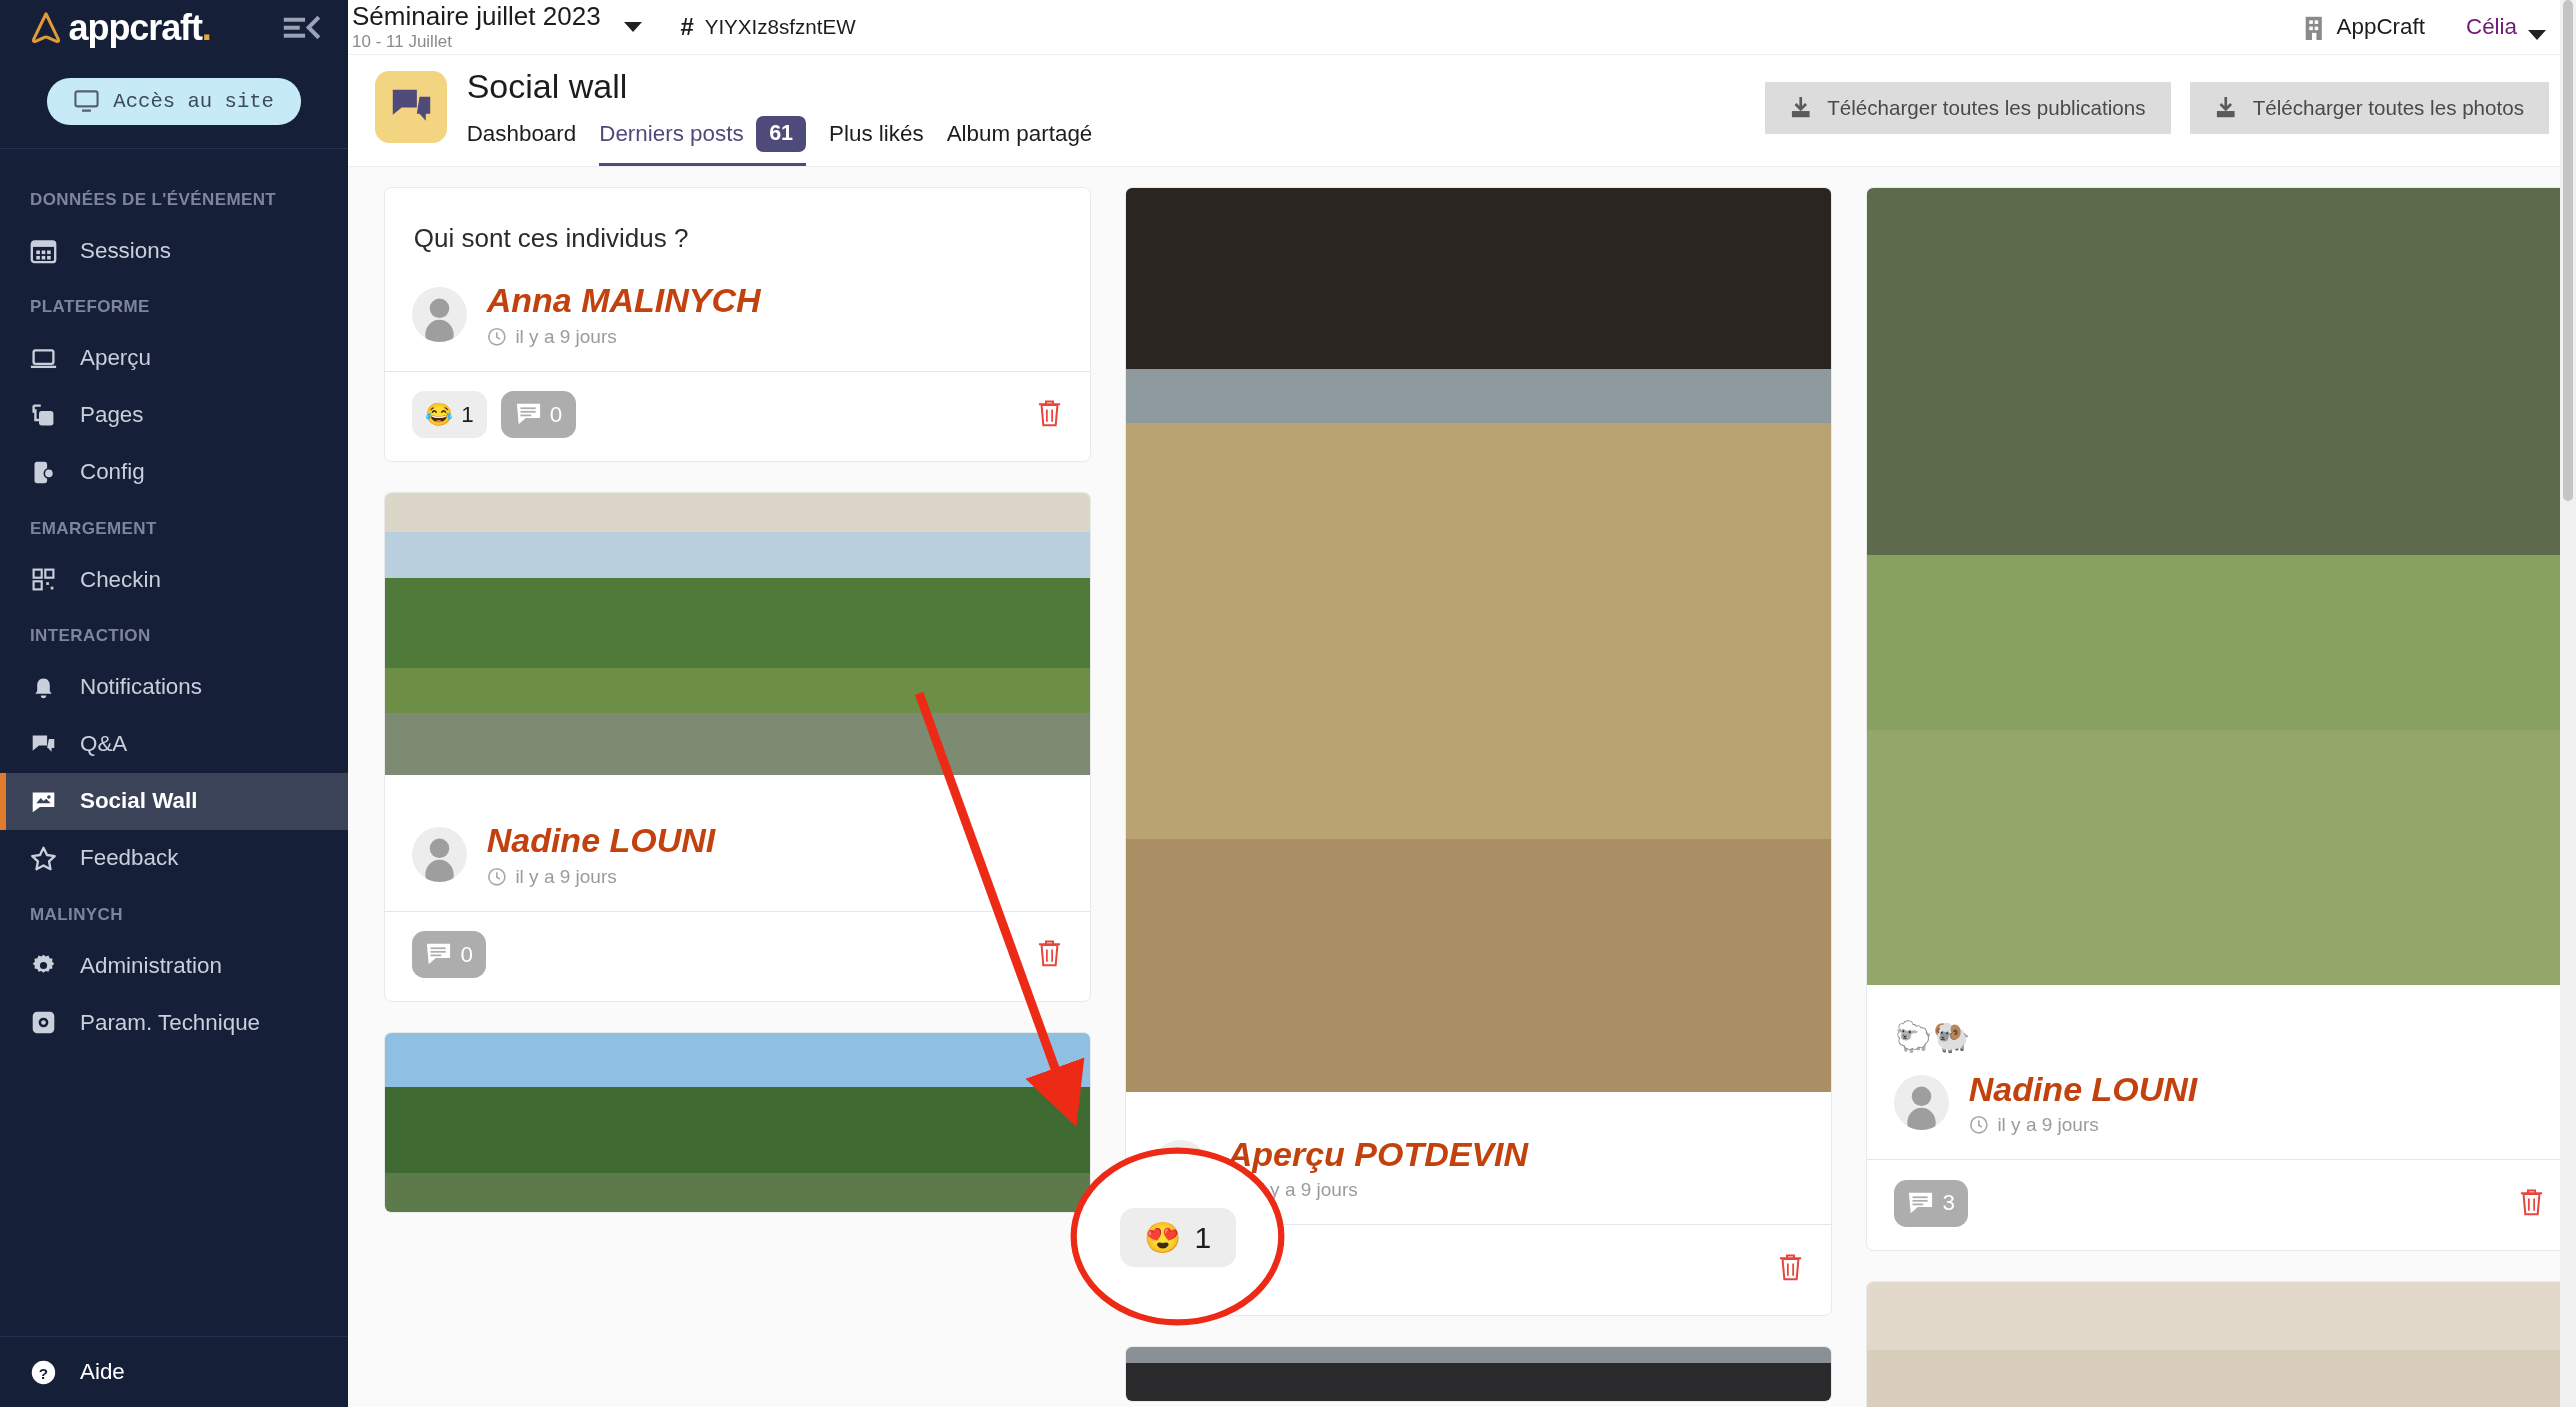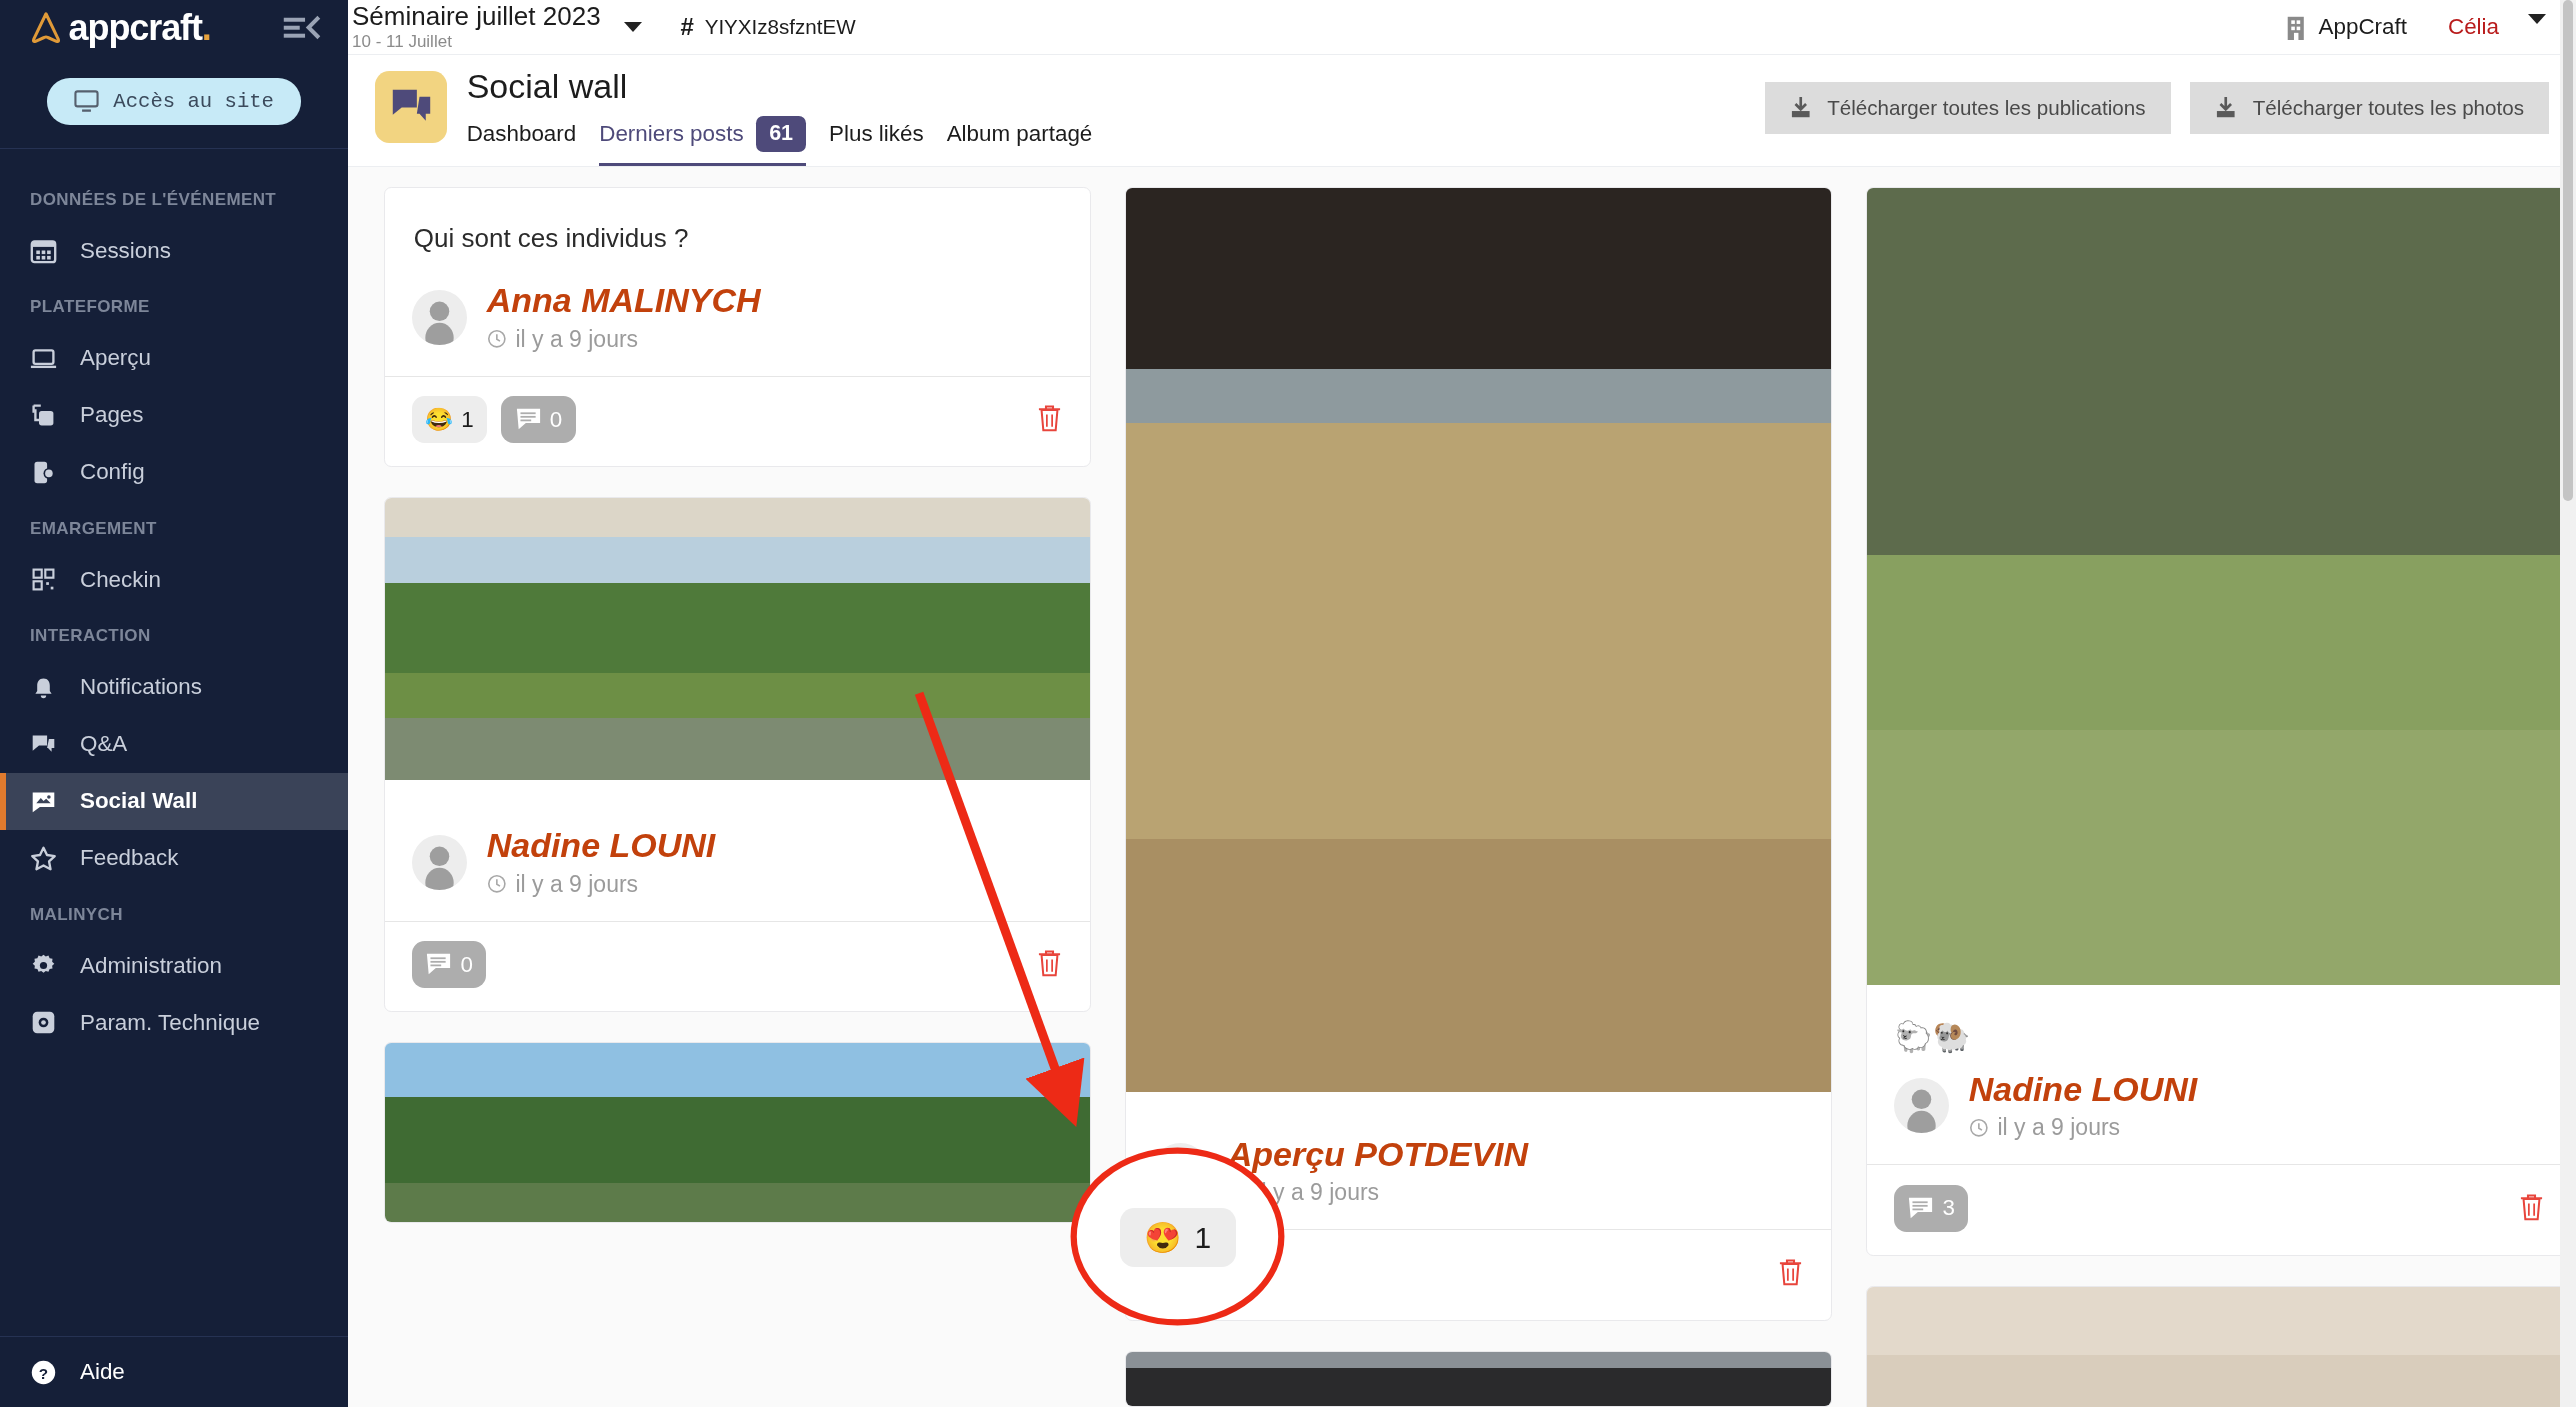--- a/index.html
+++ b/index.html
@@ -82,21 +82,21 @@
   .event-title { font-size: 26px; color: #1c1c1c; }
   .event-dates { font-size: 17px; color: #8b8b8b; margin-top: 2.7px; }
   .caret { width:0;height:0;border-left:9.8px solid transparent;border-right:9.8px solid transparent;border-top:10.7px solid #222; display:block;}
   .event-code {
     display:flex; align-items:center; gap: 10.7px;
     margin-left: 39px; font-size: 20.6px; color:#1c1c1c;
   }
   .hashmark { font-size: 24px; font-weight: 700; color: #1c1c1c; }
   .topbar-right { margin-left: auto; display:flex; align-items:center; gap: 41px; }
   .org { display:flex; align-items:center; gap: 12.5px; font-size: 22.4px; color:#1c1c1c;}
-  .user { display:flex; align-items:flex-start; gap: 29px; font-size: 22.4px; color:#b91c1c; cursor:pointer;}
+  .user { display:flex; align-items:flex-end; gap: 11px; font-size: 22.4px; color:#701a75; cursor:pointer;}
 
   .pagehead {
     background: #ffffff; border-bottom: 0.9px solid #eceef1;
     padding: 12.5px 27px 0 27px;
     display:flex; align-items: flex-start;
     flex: 0 0 103px;
   }
   .page-icon {
     width: 72px; height: 72px; border-radius: 14.3px;
     background: #f2d481; display:flex; align-items:center; justify-content:center;
@@ -141,21 +141,21 @@
   .card-body { padding: 23px 27px 0 27px; }
   .card-text { font-size: 26px; color:#2b2b2b; padding: 12.5px 1.8px 27px 1.8px; }
   .card-emoji { font-size: 30px; padding: 10.7px 1.8px 16px 1.8px; }
   .author-row { display:flex; align-items:center; gap: 19.7px; padding-bottom: 23px;}
   .avatar {
     width: 55px; height: 55px; border-radius: 50%;
     background: #ededed; flex: 0 0 55px;
     display:flex; align-items:flex-end; justify-content:center; overflow:hidden;
   }
   .author-name { font-size: 34px; font-weight: 700; color:#c2410c;font-style:italic; }
-  .author-time { font-size: 23px; color:#9b9b9b; display:flex; align-items:center; gap:9px; margin-top: 5.4px;}
+  .author-time { font-size: 19px; color:#9b9b9b; display:flex; align-items:center; gap:9px; margin-top: 5.4px;}
   .card-sep { height:0.9px; background:#e6e6e6; }
   .card-foot {
     display:flex; align-items:center; gap: 14.3px;
     padding: 19.7px 27px 23px 27px;
   }
   .pill {
     height: 47px; min-width: 66px; border-radius: 12.5px;
     display:flex; align-items:center; justify-content:center; gap:8px;
     padding: 0 13.4px; font-size: 22.4px; cursor:pointer;
   }

